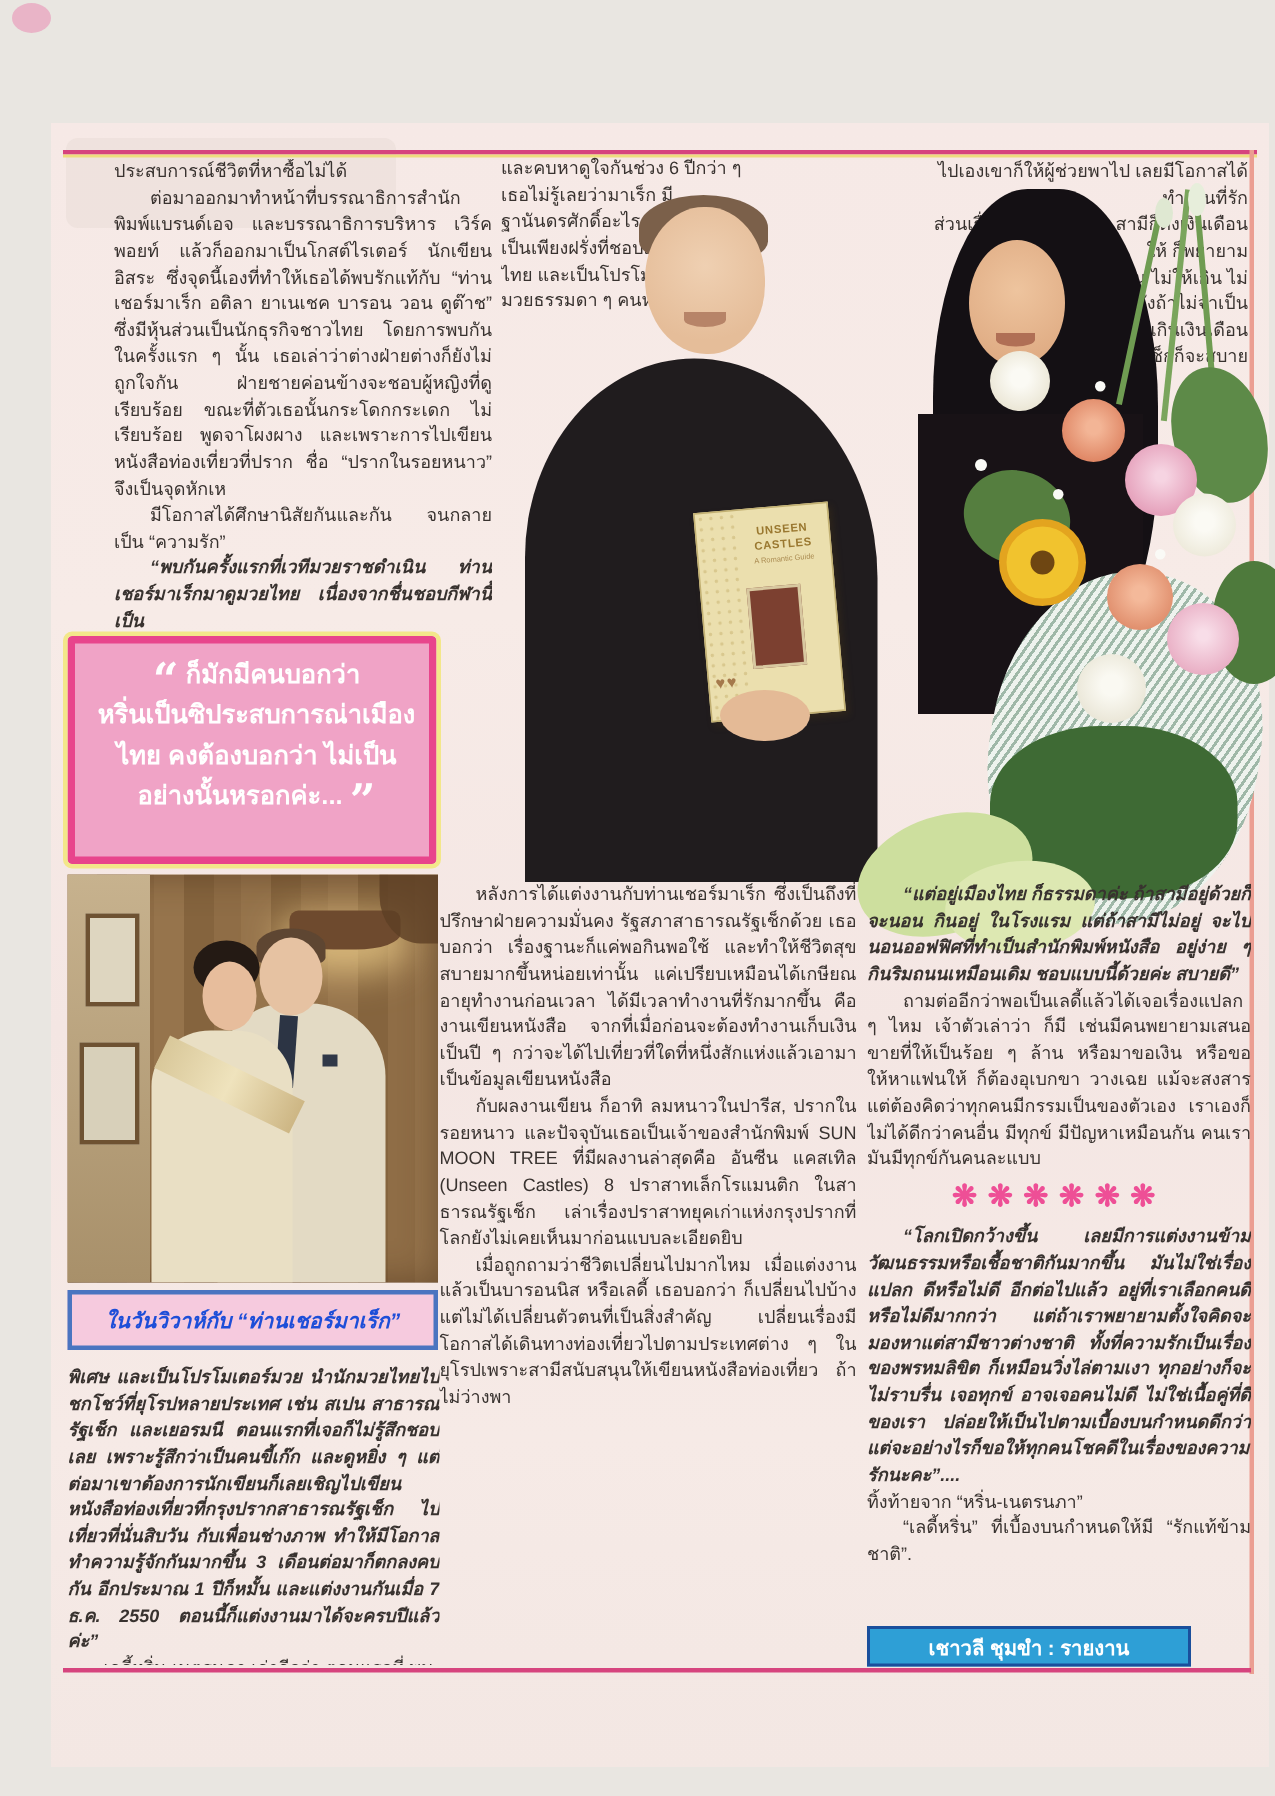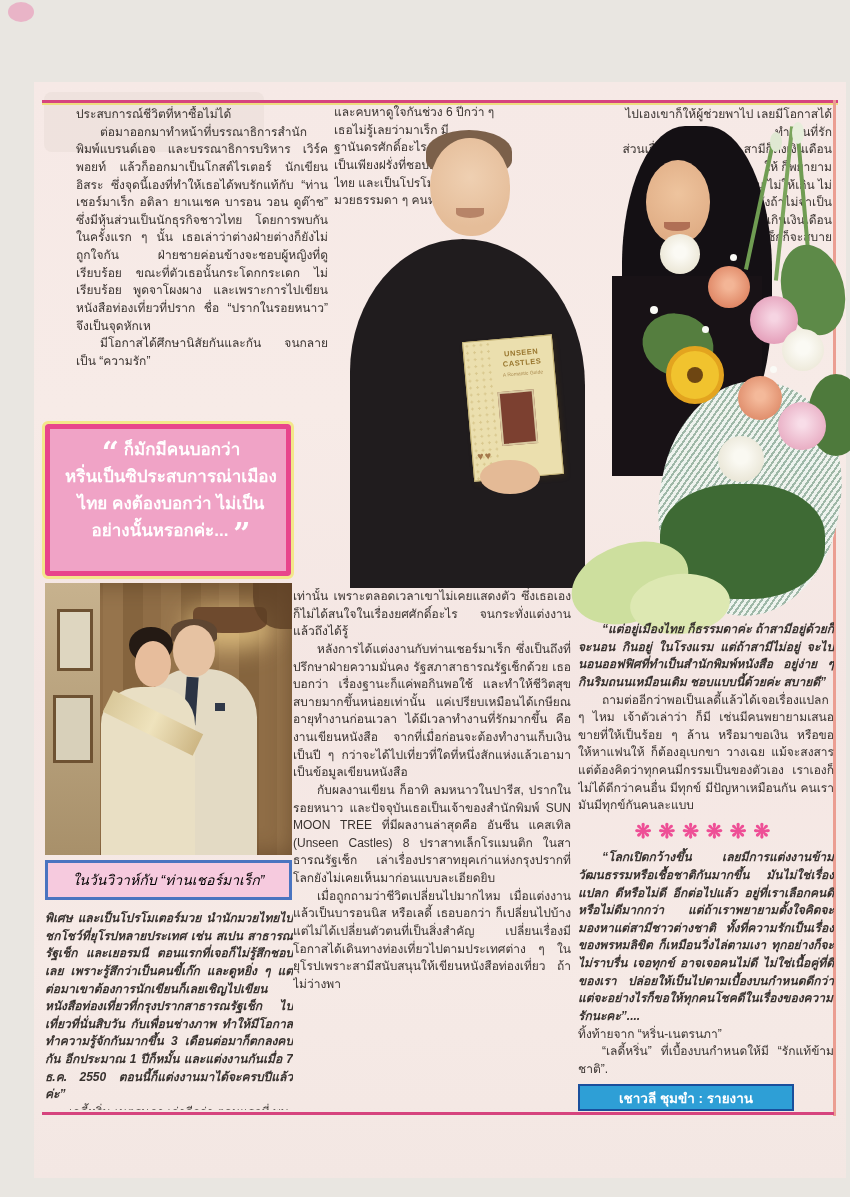--- a/index.html
+++ b/index.html
@@ -29,21 +29,21 @@
              font-weight:bold;font-size:17px;line-height:1.58;text-align:center;}
   .qmark{font-size:30px;line-height:0;vertical-align:-8px;color:#fff;font-family:"DejaVu Serif",serif;}
   
   #wed-photo{position:absolute;left:45px;top:583px;width:247px;height:272px;overflow:hidden;
              background:repeating-linear-gradient(90deg,#96744c 0 20px,#85643e 20px 40px,#8f6d46 40px 58px);
              box-shadow:inset 0 0 25px rgba(60,35,15,.45);}
   .wp{position:absolute;}
   
   #caption-box{position:absolute;left:45px;top:860px;width:247px;height:40px;background:#f6cade;
                border:3px solid #4a74c0;box-sizing:border-box;display:flex;align-items:center;justify-content:center;}
-  #caption-box span{font-size:14px;font-weight:normal;font-style:italic;color:#000000;}
+  #caption-box span{font-size:14px;font-weight:bold;font-style:italic;color:#1d4ed8;}
   
   #main-photo{position:absolute;left:330px;top:126px;width:506px;height:462px;}
   .mp{position:absolute;}
   .flower{position:absolute;border-radius:50%;}
   
   #book{position:absolute;left:138px;top:212px;width:88px;height:138px;background:#ebdfae;
         border:1px solid #c2b072;transform:rotate(-5deg);box-shadow:2px 3px 5px rgba(80,60,20,.3);}
   #book .dots{position:absolute;left:0;top:0;width:26px;height:100%;
         background:radial-gradient(#d9c88e 1.2px,transparent 1.3px);background-size:7px 7px;}
   #book .btitle{position:absolute;left:30px;top:10px;width:54px;color:#9a7830;font-weight:bold;
@@ -70,20 +70,21 @@
 
   <div class="rule-top-magenta"></div>
   <div class="rule-top-yellow"></div>
   <div class="rule-right"></div>
   <div class="rule-bottom"></div>
 
   <div class="col" style="left:76px;top:106px;width:252px;height:316px;">
     <p class="head-line">ประสบการณ์ชีวิตที่หาซื้อไม่ได้</p>
     <p class="ind">ต่อมาออกมาทำหน้าที่บรรณาธิการสำนักพิมพ์แบรนด์เอจ และบรรณาธิการบริหาร เวิร์คพอยท์ แล้วก็ออกมาเป็นโกสต์ไรเตอร์ นักเขียนอิสระ ซึ่งจุดนี้เองที่ทำให้เธอได้พบรักแท้กับ “ท่านเชอร์มาเร็ก อติลา ยาเนเชค บารอน วอน ดูต๊าช” ซึ่งมีหุ้นส่วนเป็นนักธุรกิจชาวไทย โดยการพบกันในครั้งแรก ๆ นั้น เธอเล่าว่าต่างฝ่ายต่างก็ยังไม่ถูกใจกัน ฝ่ายชายค่อนข้างจะชอบผู้หญิงที่ดูเรียบร้อย ขณะที่ตัวเธอนั้นกระโดกกระเดก ไม่เรียบร้อย พูดจาโผงผาง และเพราะการไปเขียนหนังสือท่องเที่ยวที่ปราก ชื่อ “ปรากในรอยหนาว” จึงเป็นจุดหักเห</p>
     <p class="ind">มีโอกาสได้ศึกษานิสัยกันและกัน จนกลายเป็น “ความรัก”</p>
+    <p class="ind it">“พบกันครั้งแรกที่เวทีมวยราชดำเนิน ท่านเชอร์มาเร็กมาดูมวยไทย เนื่องจากชื่นชอบกีฬานี้เป็น</p>
   </div>
 
   <div class="col" style="left:334px;top:104px;width:224px;height:140px;text-align:left;">
     <div>และคบหาดูใจกันช่วง 6 ปีกว่า ๆ</div>
     <div>เธอไม่รู้เลยว่ามาเร็ก มี</div>
     <div>ฐานันดรศักดิ์อะไร คิดว่า</div>
     <div>เป็นเพียงฝรั่งที่ชอบมวย</div>
     <div>ไทย และเป็นโปรโมเตอร์</div>
     <div>มวยธรรมดา ๆ คนหนึ่ง</div>
   </div>
@@ -181,27 +182,26 @@
   <div id="caption-box">
     <span>ในวันวิวาห์กับ “ท่านเชอร์มาเร็ก”</span>
   </div>
 
   <div class="col" style="left:45px;top:910px;width:248px;height:200px;">
     <p class="it">พิเศษ และเป็นโปรโมเตอร์มวย นำนักมวยไทยไปชกโชว์ที่ยุโรปหลายประเทศ เช่น สเปน สาธารณรัฐเช็ก และเยอรมนี ตอนแรกที่เจอก็ไม่รู้สึกชอบเลย เพราะรู้สึกว่าเป็นคนขี้เก๊ก และดูหยิ่ง ๆ แต่ต่อมาเขาต้องการนักเขียนก็เลยเชิญไปเขียนหนังสือท่องเที่ยวที่กรุงปรากสาธารณรัฐเช็ก ไปเที่ยวที่นั่นสิบวัน กับเพื่อนช่างภาพ ทำให้มีโอกาสทำความรู้จักกันมากขึ้น 3 เดือนต่อมาก็ตกลงคบกัน อีกประมาณ 1 ปีก็หมั้น และแต่งงานกันเมื่อ 7 ธ.ค. 2550 ตอนนี้ก็แต่งงานมาได้จะครบปีแล้วค่ะ”</p>
     <p class="ind">เลดี้หริ่น-เนตรนภา เล่าอีกว่า ตอนแรกที่ พบ</p>
   </div>
 
   <div class="col" style="left:293px;top:588px;width:278px;height:522px;">
-    <p>เท่านั้น เพราะตลอดเวลาเขาไม่เคยแสดงตัว ซึ่งเธอเองก็ไม่ได้สนใจในเรื่องยศศักดิ์อะไร จนกระทั่งแต่งงานแล้วถึงได้รู้</p>
     <p class="ind">หลังการได้แต่งงานกับท่านเชอร์มาเร็ก ซึ่งเป็นถึงที่ปรึกษาฝ่ายความมั่นคง รัฐสภาสาธารณรัฐเช็กด้วย เธอบอกว่า เรื่องฐานะก็แค่พอกินพอใช้ และทำให้ชีวิตสุขสบายมากขึ้นหน่อยเท่านั้น แค่เปรียบเหมือนได้เกษียณอายุทำงานก่อนเวลา ได้มีเวลาทำงานที่รักมากขึ้น คืองานเขียนหนังสือ จากที่เมื่อก่อนจะต้องทำงานเก็บเงินเป็นปี ๆ กว่าจะได้ไปเที่ยวที่ใดที่หนึ่งสักแห่งแล้วเอามาเป็นข้อมูลเขียนหนังสือ</p>
     <p class="ind">กับผลงานเขียน ก็อาทิ ลมหนาวในปารีส, ปรากในรอยหนาว และปัจจุบันเธอเป็นเจ้าของสำนักพิมพ์ SUN MOON TREE ที่มีผลงานล่าสุดคือ อันซีน แคสเทิล (Unseen Castles) 8 ปราสาทเล็กโรแมนติก ในสาธารณรัฐเช็ก เล่าเรื่องปราสาทยุคเก่าแห่งกรุงปรากที่โลกยังไม่เคยเห็นมาก่อนแบบละเอียดยิบ</p>
     <p class="ind">เมื่อถูกถามว่าชีวิตเปลี่ยนไปมากไหม เมื่อแต่งงานแล้วเป็นบารอนนิส หรือเลดี้ เธอบอกว่า ก็เปลี่ยนไปบ้าง แต่ไม่ได้เปลี่ยนตัวตนที่เป็นสิ่งสำคัญ เปลี่ยนเรื่องมีโอกาสได้เดินทางท่องเที่ยวไปตามประเทศต่าง ๆ ในยุโรปเพราะสามีสนับสนุนให้เขียนหนังสือท่องเที่ยว ถ้าไม่ว่างพา</p>
   </div>
 
-  <div class="col" style="left:578px;top:588px;width:256px;height:494px;margin-top:33px;">
+  <div class="col" style="left:578px;top:588px;width:256px;height:494px;">
     <p class="ind it">“แต่อยู่เมืองไทย ก็ธรรมดาค่ะ ถ้าสามีอยู่ด้วยก็จะนอน กินอยู่ ในโรงแรม แต่ถ้าสามีไม่อยู่ จะไปนอนออฟฟิศที่ทำเป็นสำนักพิมพ์หนังสือ อยู่ง่าย ๆ กินริมถนนเหมือนเดิม ชอบแบบนี้ด้วยค่ะ สบายดี”</p>
     <p class="ind">ถามต่ออีกว่าพอเป็นเลดี้แล้วได้เจอเรื่องแปลก ๆ ไหม เจ้าตัวเล่าว่า ก็มี เช่นมีคนพยายามเสนอขายที่ให้เป็นร้อย ๆ ล้าน หรือมาขอเงิน หรือขอให้หาแฟนให้ ก็ต้องอุเบกขา วางเฉย แม้จะสงสาร แต่ต้องคิดว่าทุกคนมีกรรมเป็นของตัวเอง เราเองก็ไม่ได้ดีกว่าคนอื่น มีทุกข์ มีปัญหาเหมือนกัน คนเรามันมีทุกข์กันคนละแบบ</p>
     <div class="orn-row">❋❋❋❋❋❋</div>
     <p class="ind it">“โลกเปิดกว้างขึ้น เลยมีการแต่งงานข้ามวัฒนธรรมหรือเชื้อชาติกันมากขึ้น มันไม่ใช่เรื่องแปลก ดีหรือไม่ดี อีกต่อไปแล้ว อยู่ที่เราเลือกคนดีหรือไม่ดีมากกว่า แต่ถ้าเราพยายามตั้งใจคิดจะมองหาแต่สามีชาวต่างชาติ ทั้งที่ความรักเป็นเรื่องของพรหมลิขิต ก็เหมือนวิ่งไล่ตามเงา ทุกอย่างก็จะไม่ราบรื่น เจอทุกข์ อาจเจอคนไม่ดี ไม่ใช่เนื้อคู่ที่ดีของเรา ปล่อยให้เป็นไปตามเบื้องบนกำหนดดีกว่า แต่จะอย่างไรก็ขอให้ทุกคนโชคดีในเรื่องของความรักนะคะ”....</p>
     <p>ทิ้งท้ายจาก “หริ่น-เนตรนภา”</p>
     <p class="ind">“เลดี้หริ่น” ที่เบื้องบนกำหนดให้มี “รักแท้ข้ามชาติ”.</p>
   </div>
 
   <div id="byline-box">
     <span>เชาวลี ชุมขำ : รายงาน</span>

